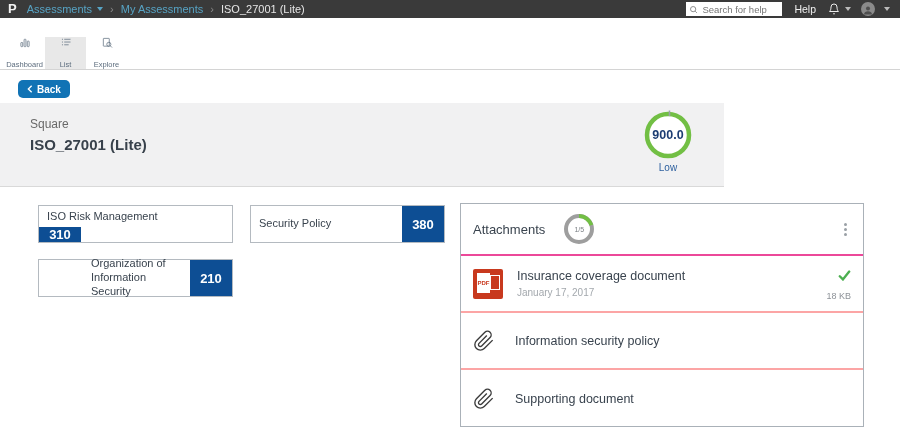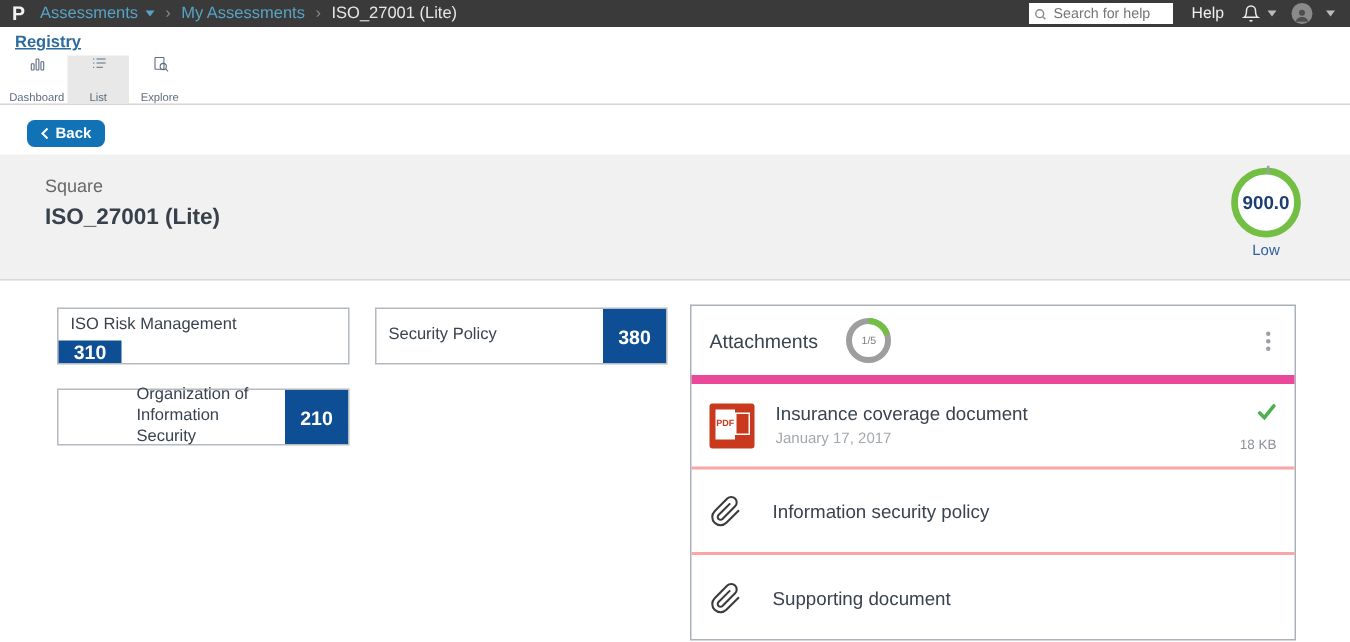--- a/index.html
+++ b/index.html
@@ -39,21 +39,21 @@
          justify-content:center; gap:12px; cursor:pointer; }
   .tab.selected { background:#e8e8e8; }
   .tab .tab-label { font-size:7.5px; color:#5d6d7e; }
 
   
   .back-btn { position:absolute; left:18px; top:80px; height:18px; padding:0 9px; background:#1173b5;
               border:none; border-radius:5px; color:#fff; font-size:10px; font-weight:bold;
               display:flex; align-items:center; gap:4px; cursor:pointer; font-family:"Liberation Sans", sans-serif; }
 
   
-  .header-band { position:absolute; top:103px; left:0; width:900px; height:84px; background:#f1f1f2;
+  .header-band { position:absolute; top:103px; left:0; width:724px; height:84px; background:#f1f1f2;
                  border-bottom:1px solid #d9d9d9; }
   .entity-name { position:absolute; left:30px; top:14px; font-size:12px; color:#686868; }
   .assessment-title { position:absolute; left:30px; top:33px; font-size:15px; font-weight:bold; color:#38414b; }
   .gauge-wrap { position:absolute; right:24px; top:6px; width:64px; text-align:center; }
   .gauge-ring { position:relative; width:52px; height:52px; margin:0 auto; }
   .gauge-value { position:absolute; left:0; top:0; width:52px; height:52px; display:flex; align-items:center;
                  justify-content:center; font-size:12.5px; font-weight:bold; color:#1d3d73; }
   .gauge-label { font-size:10px; color:#2d5f9e; margin-top:1px; }
 
   
@@ -63,21 +63,21 @@
                 color:#39434e; line-height:1.25; }
   .tile-badge { width:42px; background:#0d4e94; color:#fff; font-size:13px; font-weight:bold;
                 display:flex; align-items:center; justify-content:center; }
   .tile-1 { left:38px; top:205px;flex-direction:column; }
   .tile-2 { left:250px; top:205px; }
   .tile-3 { left:38px; top:259px;padding-left:44px; }
 
   
   .attachments { position:absolute; left:460px; top:203px; width:404px; height:224px; background:#fff;
                  border:1px solid #aab1b8; }
-  .att-header { height:52px; border-bottom:6px solid #ec4899; display:flex; align-items:center; padding:0 12px; }
+  .att-header { height:52px; border-bottom:2px solid #ec4899; display:flex; align-items:center; padding:0 12px; }
   .att-title { font-size:13px; color:#39434e; }
   .donut-wrap { position:relative; width:36px; height:36px; margin-left:16px; }
   .donut-label { position:absolute; left:0; top:0; width:36px; height:36px; display:flex; align-items:center;
                  justify-content:center; font-size:7px; color:#7a7f84; }
   .att-header-spacer { flex:1; }
   .kebab { display:flex; flex-direction:column; gap:2px; padding:4px; cursor:pointer; }
   .kebab i { width:3px; height:3px; border-radius:50%; background:#9aa0a6; }
   .att-row { height:57px; border-bottom:2px solid #fca5a5; display:flex; align-items:center;
              padding:0 12px; cursor:pointer; }
   .att-row:last-child { border-bottom:none; }
@@ -130,23 +130,20 @@
       <span class="avatar">
         <svg width="12" height="12" viewBox="0 0 24 24" fill="#4e4e4e">
             <circle cx="12" cy="9" r="4"></circle>
             <path d="M4 21c0-4.5 4-6.5 8-6.5s8 2 8 6.5z"></path>
           </svg>
       </span>
       <i class="caret"></i>
     </div>
   </header>
 
-  <div class="registry-row">
-    <a class="registry-link">Registry</a>
-  </div>
 
   <div class="tabs-row">
     <div class="tab">
       <svg width="14" height="13" viewBox="0 0 24 24" fill="none" stroke="#5d6d7e" stroke-width="1.6">
           <rect x="3" y="12" width="4" height="9" rx="1"></rect>
           <rect x="10" y="5" width="4" height="16" rx="1"></rect>
           <rect x="17" y="9" width="4" height="12" rx="1"></rect>
         </svg>
       <span class="tab-label">Dashboard</span>
     </div>

